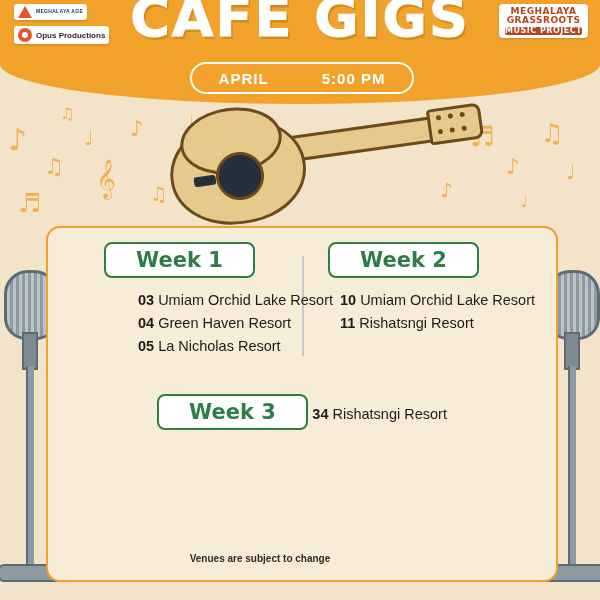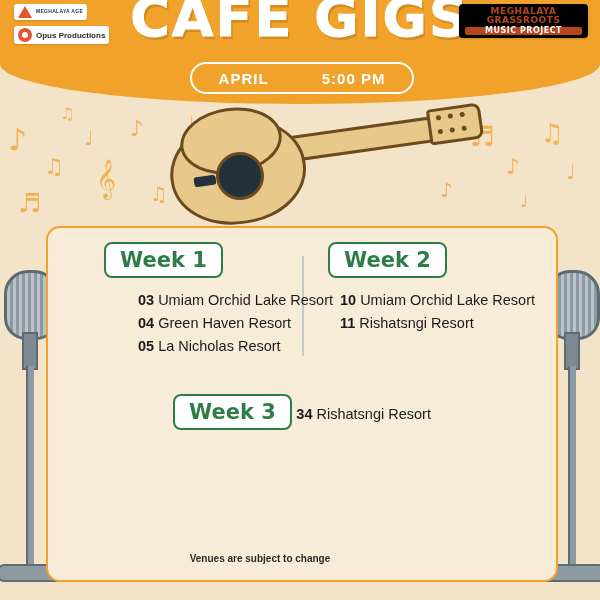--- a/index.html
+++ b/index.html
@@ -53,28 +53,28 @@
   .logo-badge .circ{
     width:14px;height:14px;border-radius:50%;
     background:#e4572e;position:relative;
   }
   .logo-badge .circ:after{
     content:"";position:absolute;left:4px;top:4px;width:6px;height:6px;border-radius:50%;background:#fff;
   }
   .logo-badge .opus{font-size:8px;font-weight:bold;color:#2b2b2b;}
   .logo-right{
     position:absolute;right:12px;top:4px;
-    background:#000000;border-radius:4px;padding:3px 6px;
+    background:#ffffff;border-radius:4px;padding:3px 6px;
     text-align:center;box-shadow:0 1px 2px rgba(0,0,0,.15);
   }
   .logo-right div{
     font-family:"DejaVu Sans",sans-serif;
     font-size:9px;font-weight:bold;color:#b4451c;line-height:1.05;letter-spacing:.5px;
   }
-  .logo-right .lr3{background:#b4451c;color:#fff;border-radius:2px;margin-top:1px;font-size:8px;padding:0 20px;}
+  .logo-right .lr3{background:#b4451c;color:#fff;border-radius:2px;margin-top:1px;font-size:8px;padding:0 0;}
 
   
   .notes{position:absolute;left:0;top:96px;width:600px;height:150px;overflow:hidden;}
   .note{position:absolute;color:#f0a22a;opacity:.75;font-family:"DejaVu Sans",sans-serif;}
 
   
   .guitar{position:absolute;left:150px;top:100px;width:330px;height:120px;}
   .g-body{
     position:absolute;left:20px;top:18px;width:130px;height:100px;
     background:#e8c98c;border:3px solid #6b4a1d;border-radius:50% 50% 48% 48%;
@@ -121,21 +121,21 @@
   .card{
     position:absolute;left:46px;top:226px;width:508px;height:352px;
     background:#f7ecd8;
     border:2px solid #f0a22a;border-radius:14px;
   }
   .divider{
     position:absolute;left:254px;top:28px;width:2px;height:100px;background:#c9c9c9;
   }
   .wk-pill{
     display:inline-block;background:#ffffff;border:2px solid #2e7d46;border-radius:8px;
-    padding:4px 14px;color:#2e7d46;font-size:21px;font-weight:bold;
+    padding:4px 30px;color:#2e7d46;font-size:21px;font-weight:bold;
     font-family:"DejaVu Sans",sans-serif;
   }
   .col{position:absolute;}
   .col.w1{left:56px;top:14px;}
   .col.w2{left:280px;top:14px;}
   .col.w3{left:0;top:162px;width:508px;text-align:center;}
   .gig-list{margin-top:14px;padding:0;list-style:none;}
   .col.w1 .gig-list{margin-left:34px;}
   .col.w2 .gig-list{margin-left:12px;}
   .col.w3 .gig-list{display:inline-block;text-align:left;margin-top:16px;}

